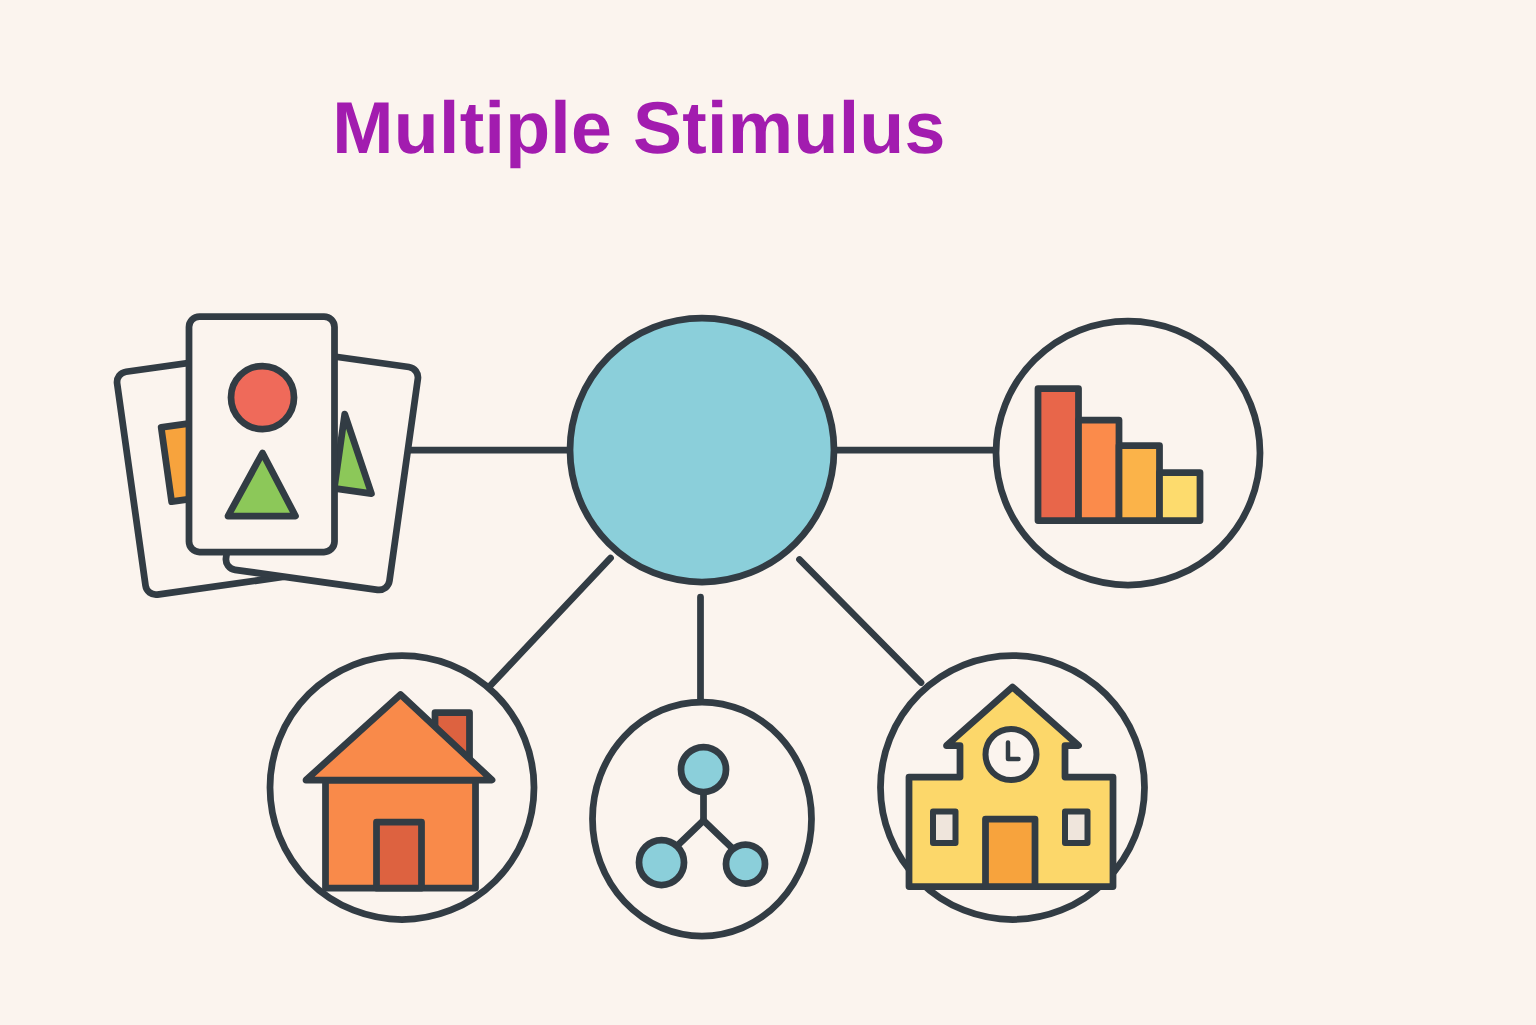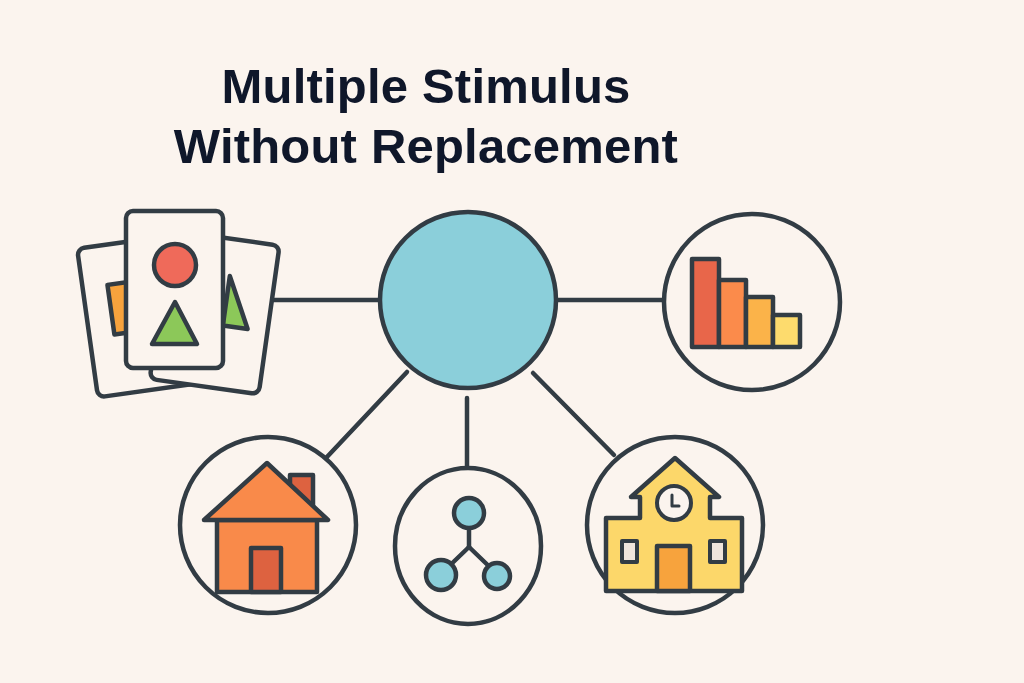--- a/index.html
+++ b/index.html
@@ -1,30 +1,29 @@
 <!DOCTYPE html>
 <html><head>
 <meta charset="utf-8">
 <style>
   html, body { margin: 0; padding: 0; }
   body { width: 1024px; height: 683px; background: #fbf4ee; position: relative; overflow: hidden; }
   .title {
     position: absolute; left: 0; width: 852px; top: 56px;
-    text-align: center; color: #0f172a;
+    text-align: center; color: #a21caf;
     font-family: "Liberation Sans", sans-serif; font-weight: 700;
     font-size: 49px; line-height: 60px; letter-spacing: 0.2px;
   }
   svg.diagram { position: absolute; left: 0; top: 0; }
 </style>
 </head>
 <body>
 
 <div class="title">
   <div>Multiple Stimulus</div>
-  <div>Without Replacement</div>
 </div>
 
 <svg class="diagram" width="1024" height="683" viewBox="0 0 1024 683" stroke="#323c44" stroke-width="4.5" stroke-linejoin="round" stroke-linecap="round">
 
   <g fill="none">
     <line x1="272" y1="300" x2="382" y2="300"></line>
     <line x1="555" y1="300" x2="665" y2="300"></line>
     <line x1="407" y1="372" x2="326" y2="458"></line>
     <line x1="467" y1="398" x2="467" y2="470"></line>
     <line x1="533" y1="373" x2="614" y2="455"></line>

